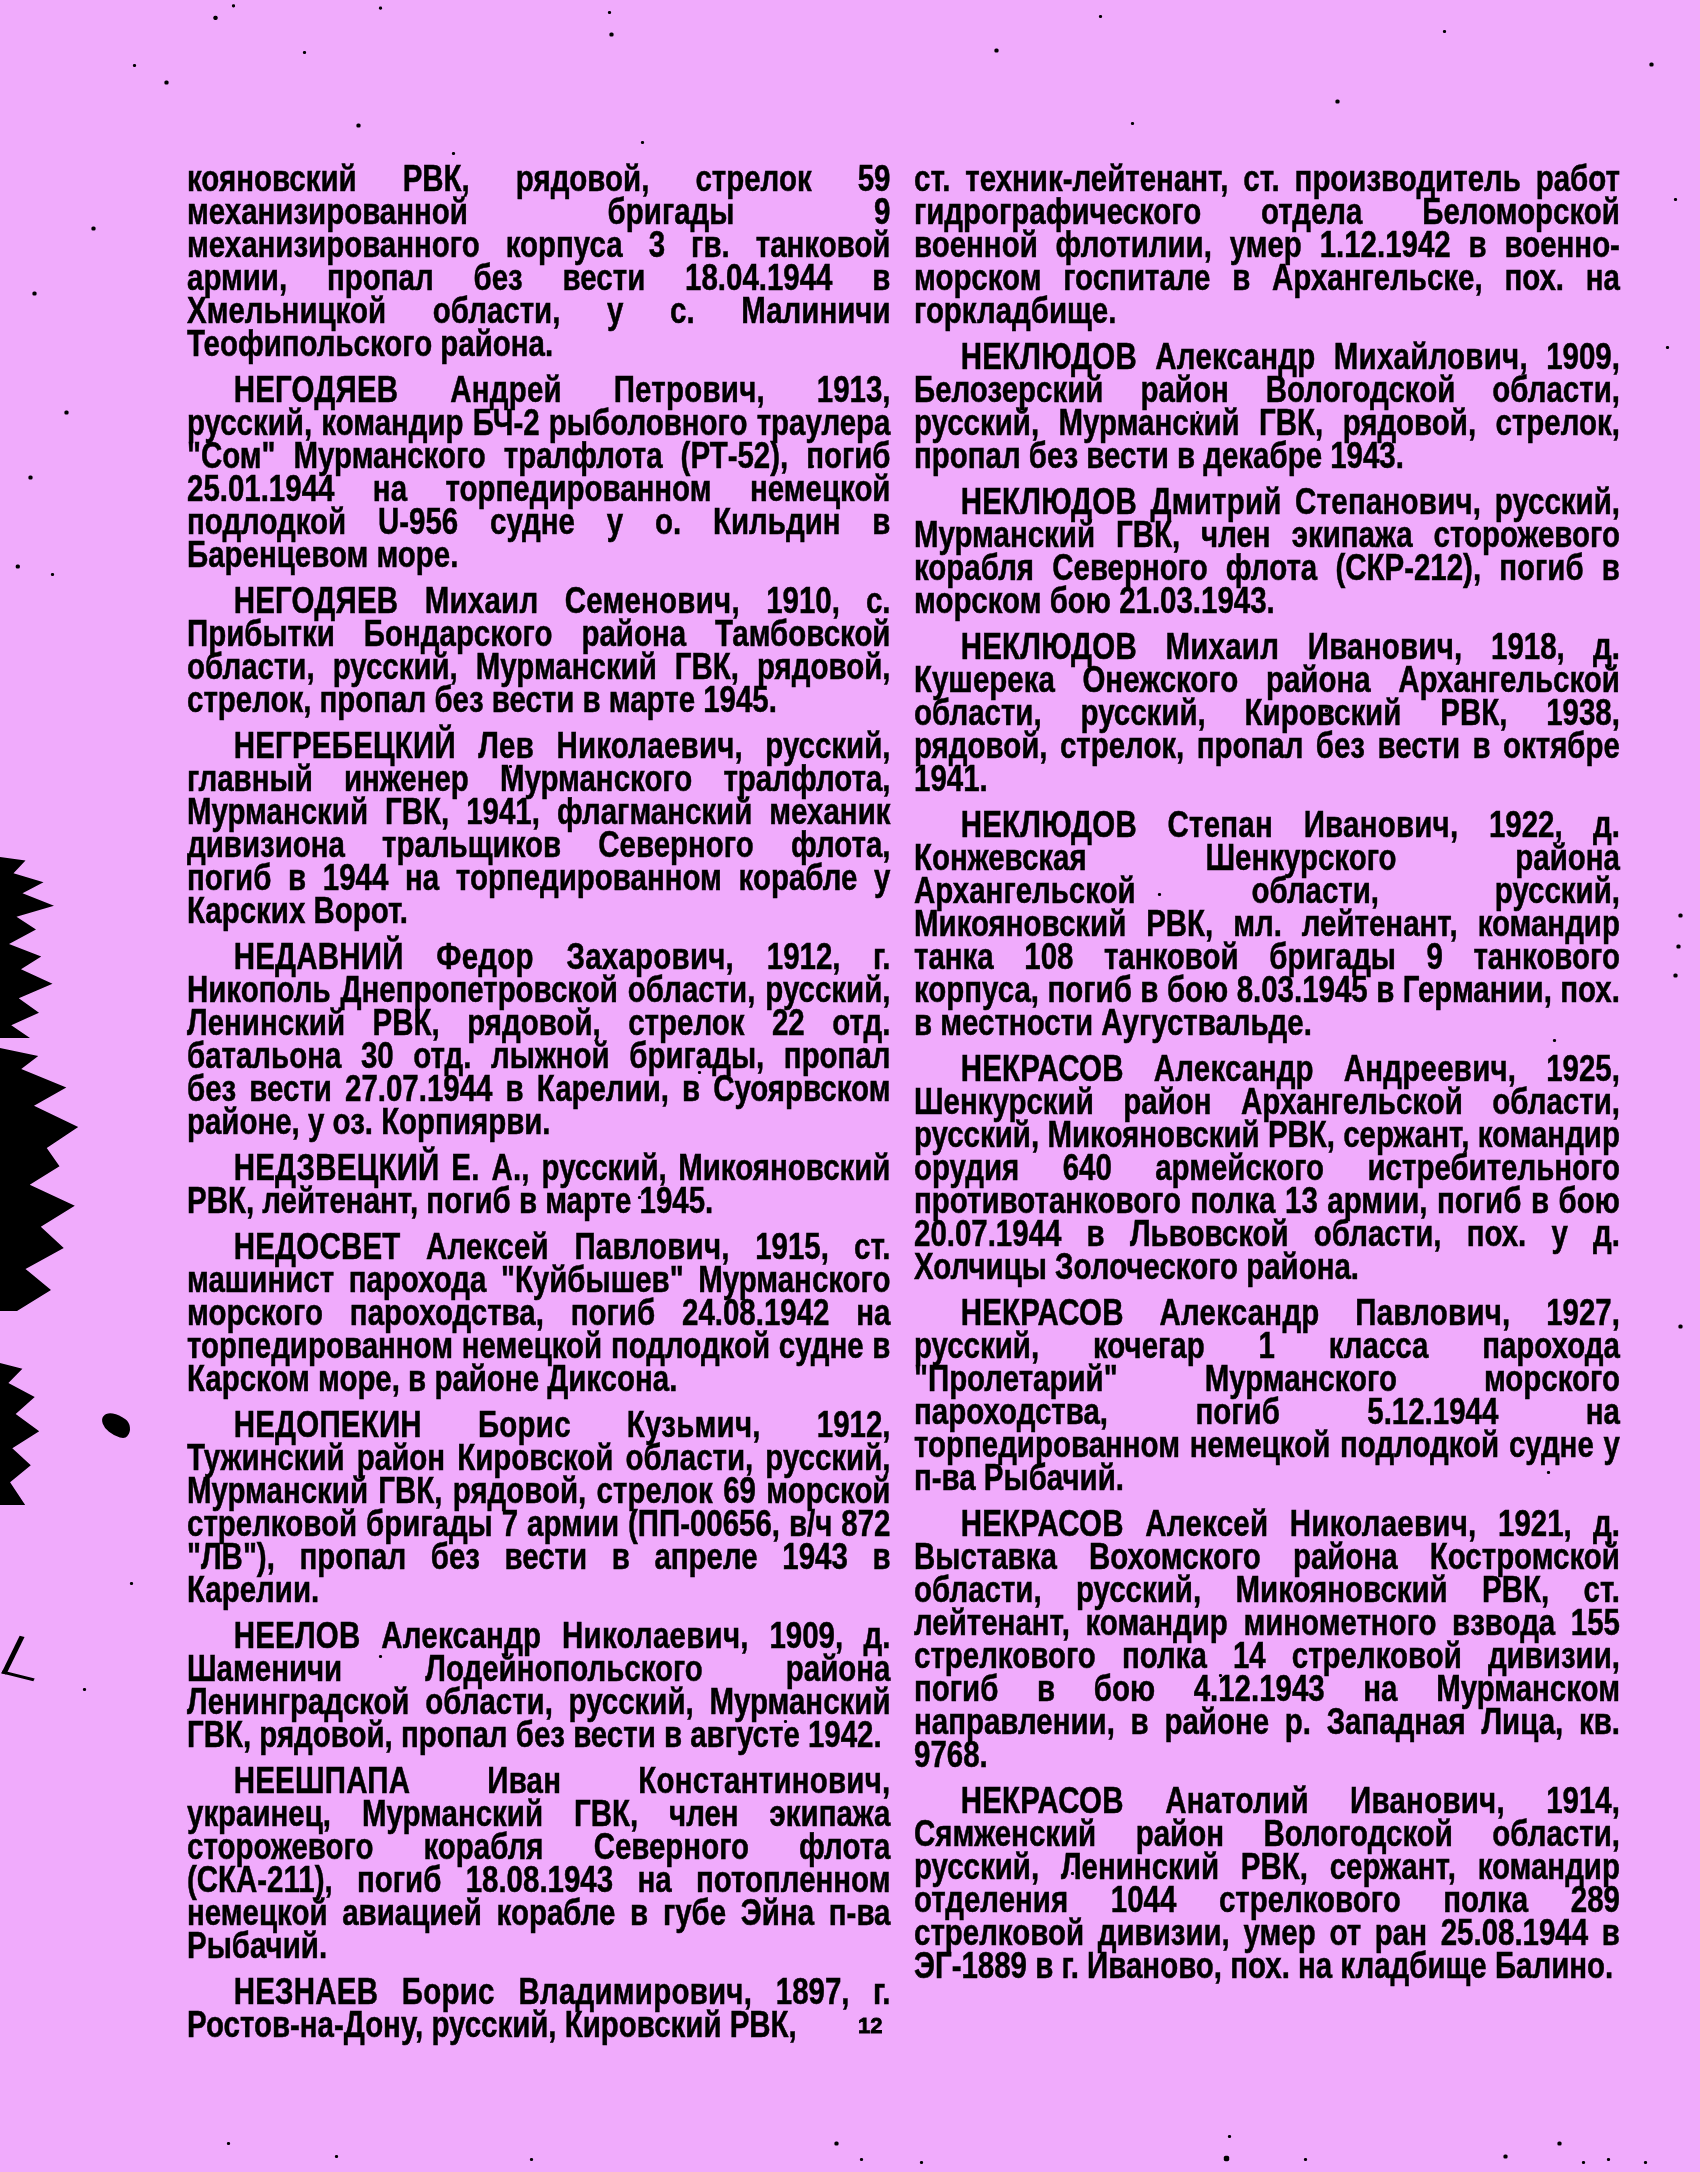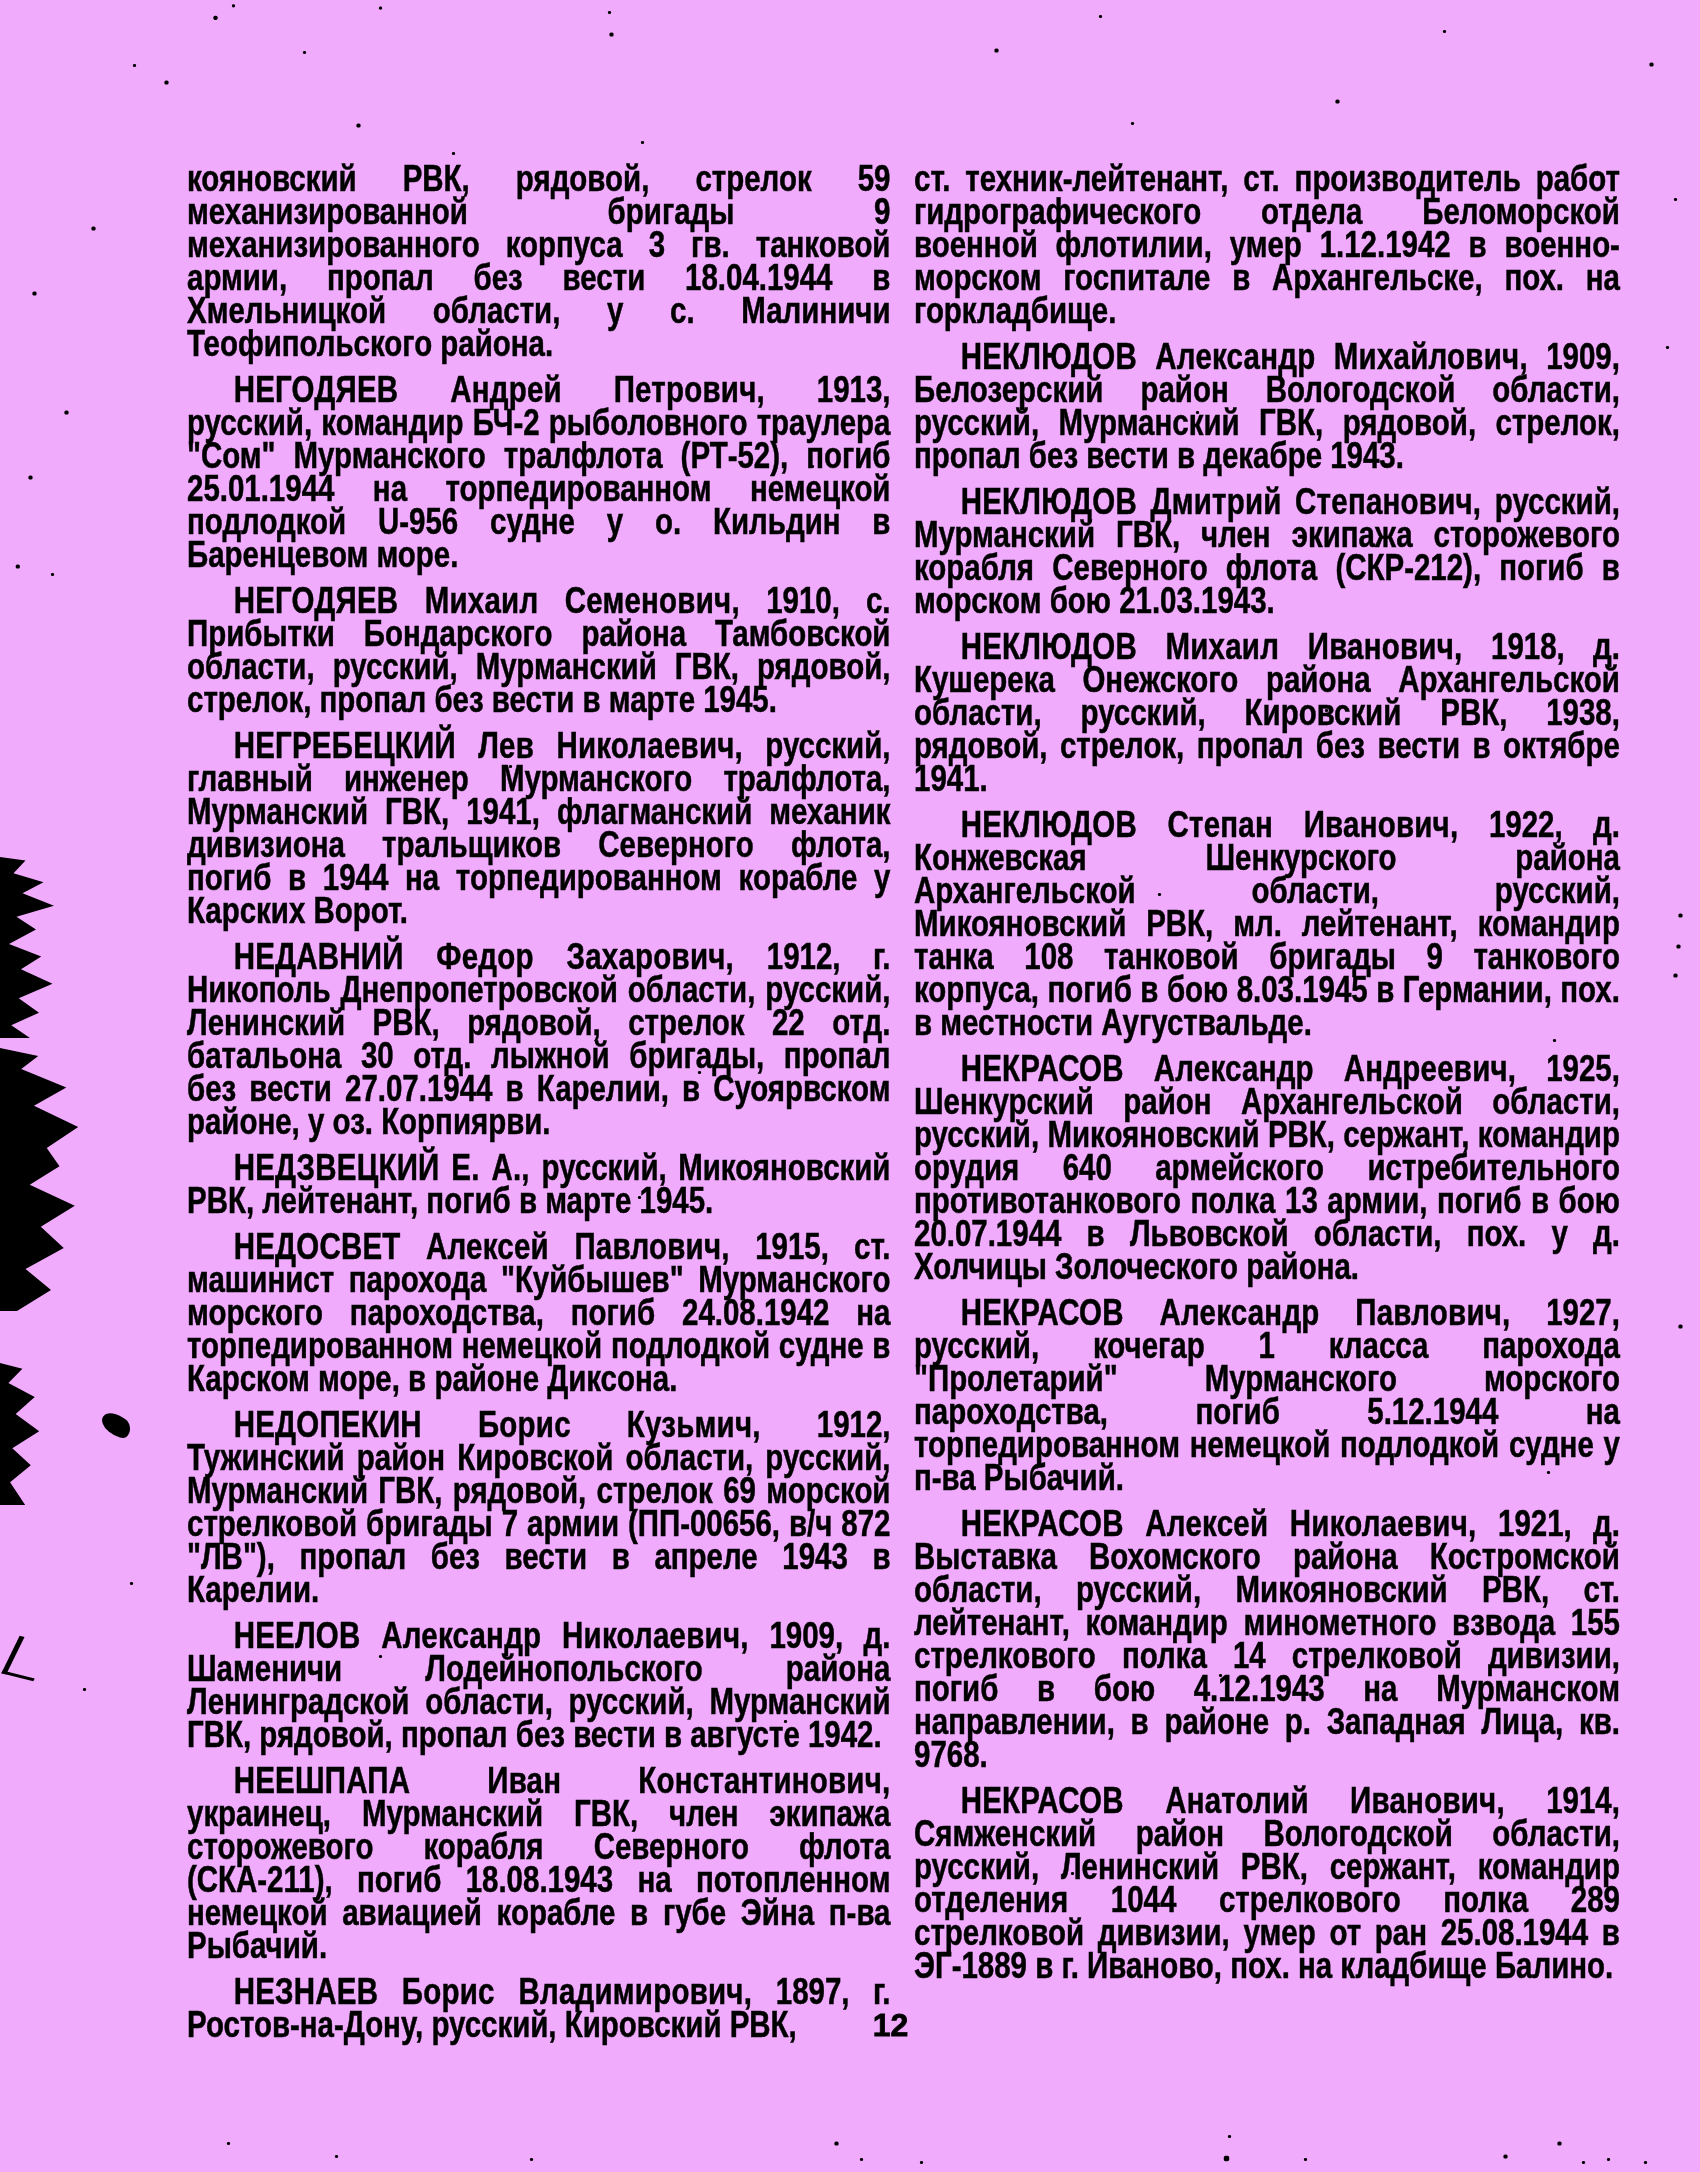--- a/index.html
+++ b/index.html
@@ -31,22 +31,21 @@
     text-indent:57px;
     letter-spacing:0;
     -webkit-text-stroke:0.5px #000;
   }
   .entry.cont{text-indent:0;}
   .ename{letter-spacing:0.3px;}
   .page-number{
     position:absolute;
     left:858px;top:2013px;
     width:65px;
-    text-align:center;
-    font-size:32px;
+    font-size:22px;
     line-height:25px;
     -webkit-text-stroke:0.8px #000;
   }
   
   .artifact{position:absolute;background:#000;}
   .edge-blob-a{
     left:0;top:857px;width:75px;height:181px;
     clip-path:polygon(0 0,34% 2%,18% 9%,58% 14%,30% 20%,72% 27%,22% 33%,48% 40%,
       12% 48%,55% 55%,28% 62%,70% 70%,25% 78%,52% 86%,15% 93%,40% 100%,0 100%);
   }

